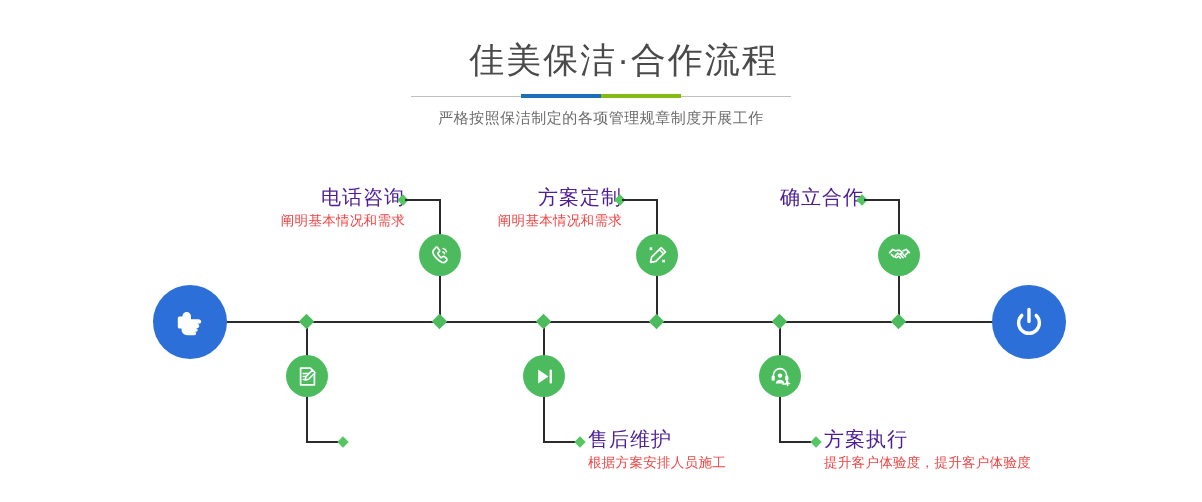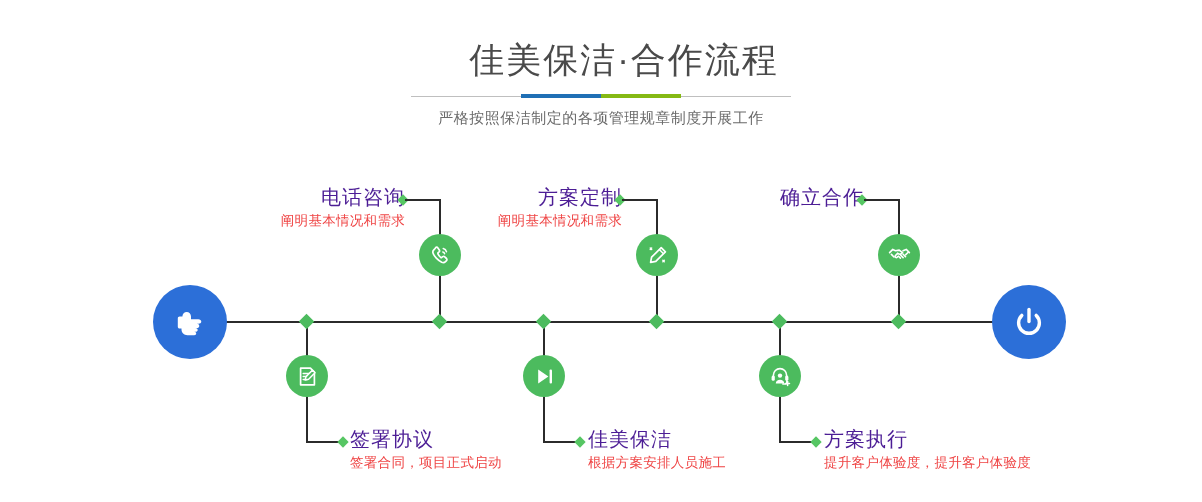--- a/index.html
+++ b/index.html
@@ -255,39 +255,35 @@
       <svg width="25" height="25" viewBox="0 0 25 25" aria-hidden="true">
         <path fill="none" stroke="#ffffff" stroke-width="1.7" stroke-linejoin="round" d="M5.6 4.2h9.8l4 4v12.6H5.6z"></path>
         <line x1="8.2" y1="9.6" x2="14.6" y2="9.6" stroke="#ffffff" stroke-width="1.5" stroke-linecap="round"></line>
         <line x1="8.2" y1="12.6" x2="14.2" y2="12.6" stroke="#ffffff" stroke-width="1.5" stroke-linecap="round"></line>
         <line x1="8.2" y1="15.6" x2="12.2" y2="15.6" stroke="#ffffff" stroke-width="1.5" stroke-linecap="round"></line>
         <path fill="#4cbb5e" stroke="#ffffff" stroke-width="1.5" stroke-linejoin="round" d="M17.4 6.2l2.6 2.6-6.4 6.4-3.4.8.8-3.4z"></path>
       </svg>
     </span>
   </div>
   <div class="diamond" style="left: 301px; background: rgb(76, 187, 94);"></div>
-  <div class="label below" style="left:350px; top:427px;">
-    <div class="lab-title">签署协议</div>
-    <div class="lab-desc">签署合同，项目正式启动</div>
-  </div>
 
   <div class="stem" style="left: 543px; top: 321px; height: 122px; background: rgb(43, 43, 43);"></div>
   <div class="hconn" style="left: 543px; top: 441px; width: 36px; background: rgb(43, 43, 43);"></div>
   <div class="dot" style="left:576px; top:438px;"></div>
   <div class="node" style="left: 523px; top: 355px; background: rgb(76, 187, 94);">
     <span>
       <svg width="25" height="25" viewBox="0 0 25 25" aria-hidden="true">
         <path fill="#ffffff" d="M6.2 5.4l10.2 7.1-10.2 7.1z"></path>
         <rect x="17.6" y="5.4" width="2.4" height="14.2" rx="1.1" fill="#ffffff"></rect>
       </svg>
     </span>
   </div>
   <div class="diamond" style="left: 538px; background: rgb(76, 187, 94);"></div>
   <div class="label below" style="left:588px; top:427px;">
-    <div class="lab-title">佳美保洁</div>
+    <div class="lab-title">售后维护</div>
     <div class="lab-desc">根据方案安排人员施工</div>
   </div>
 
   <div class="stem" style="left: 779px; top: 321px; height: 122px; background: rgb(43, 43, 43);"></div>
   <div class="hconn" style="left: 779px; top: 441px; width: 36px; background: rgb(43, 43, 43);"></div>
   <div class="dot" style="left:812px; top:438px;"></div>
   <div class="node" style="left: 759px; top: 355px; background: rgb(76, 187, 94);">
     <span>
       <svg width="25" height="25" viewBox="0 0 25 25" aria-hidden="true">
         <path fill="none" stroke="#ffffff" stroke-width="1.6" stroke-linecap="round" d="M5.4 13.2v-2a6.6 6.6 0 0 1 13.2 0v2"></path>

